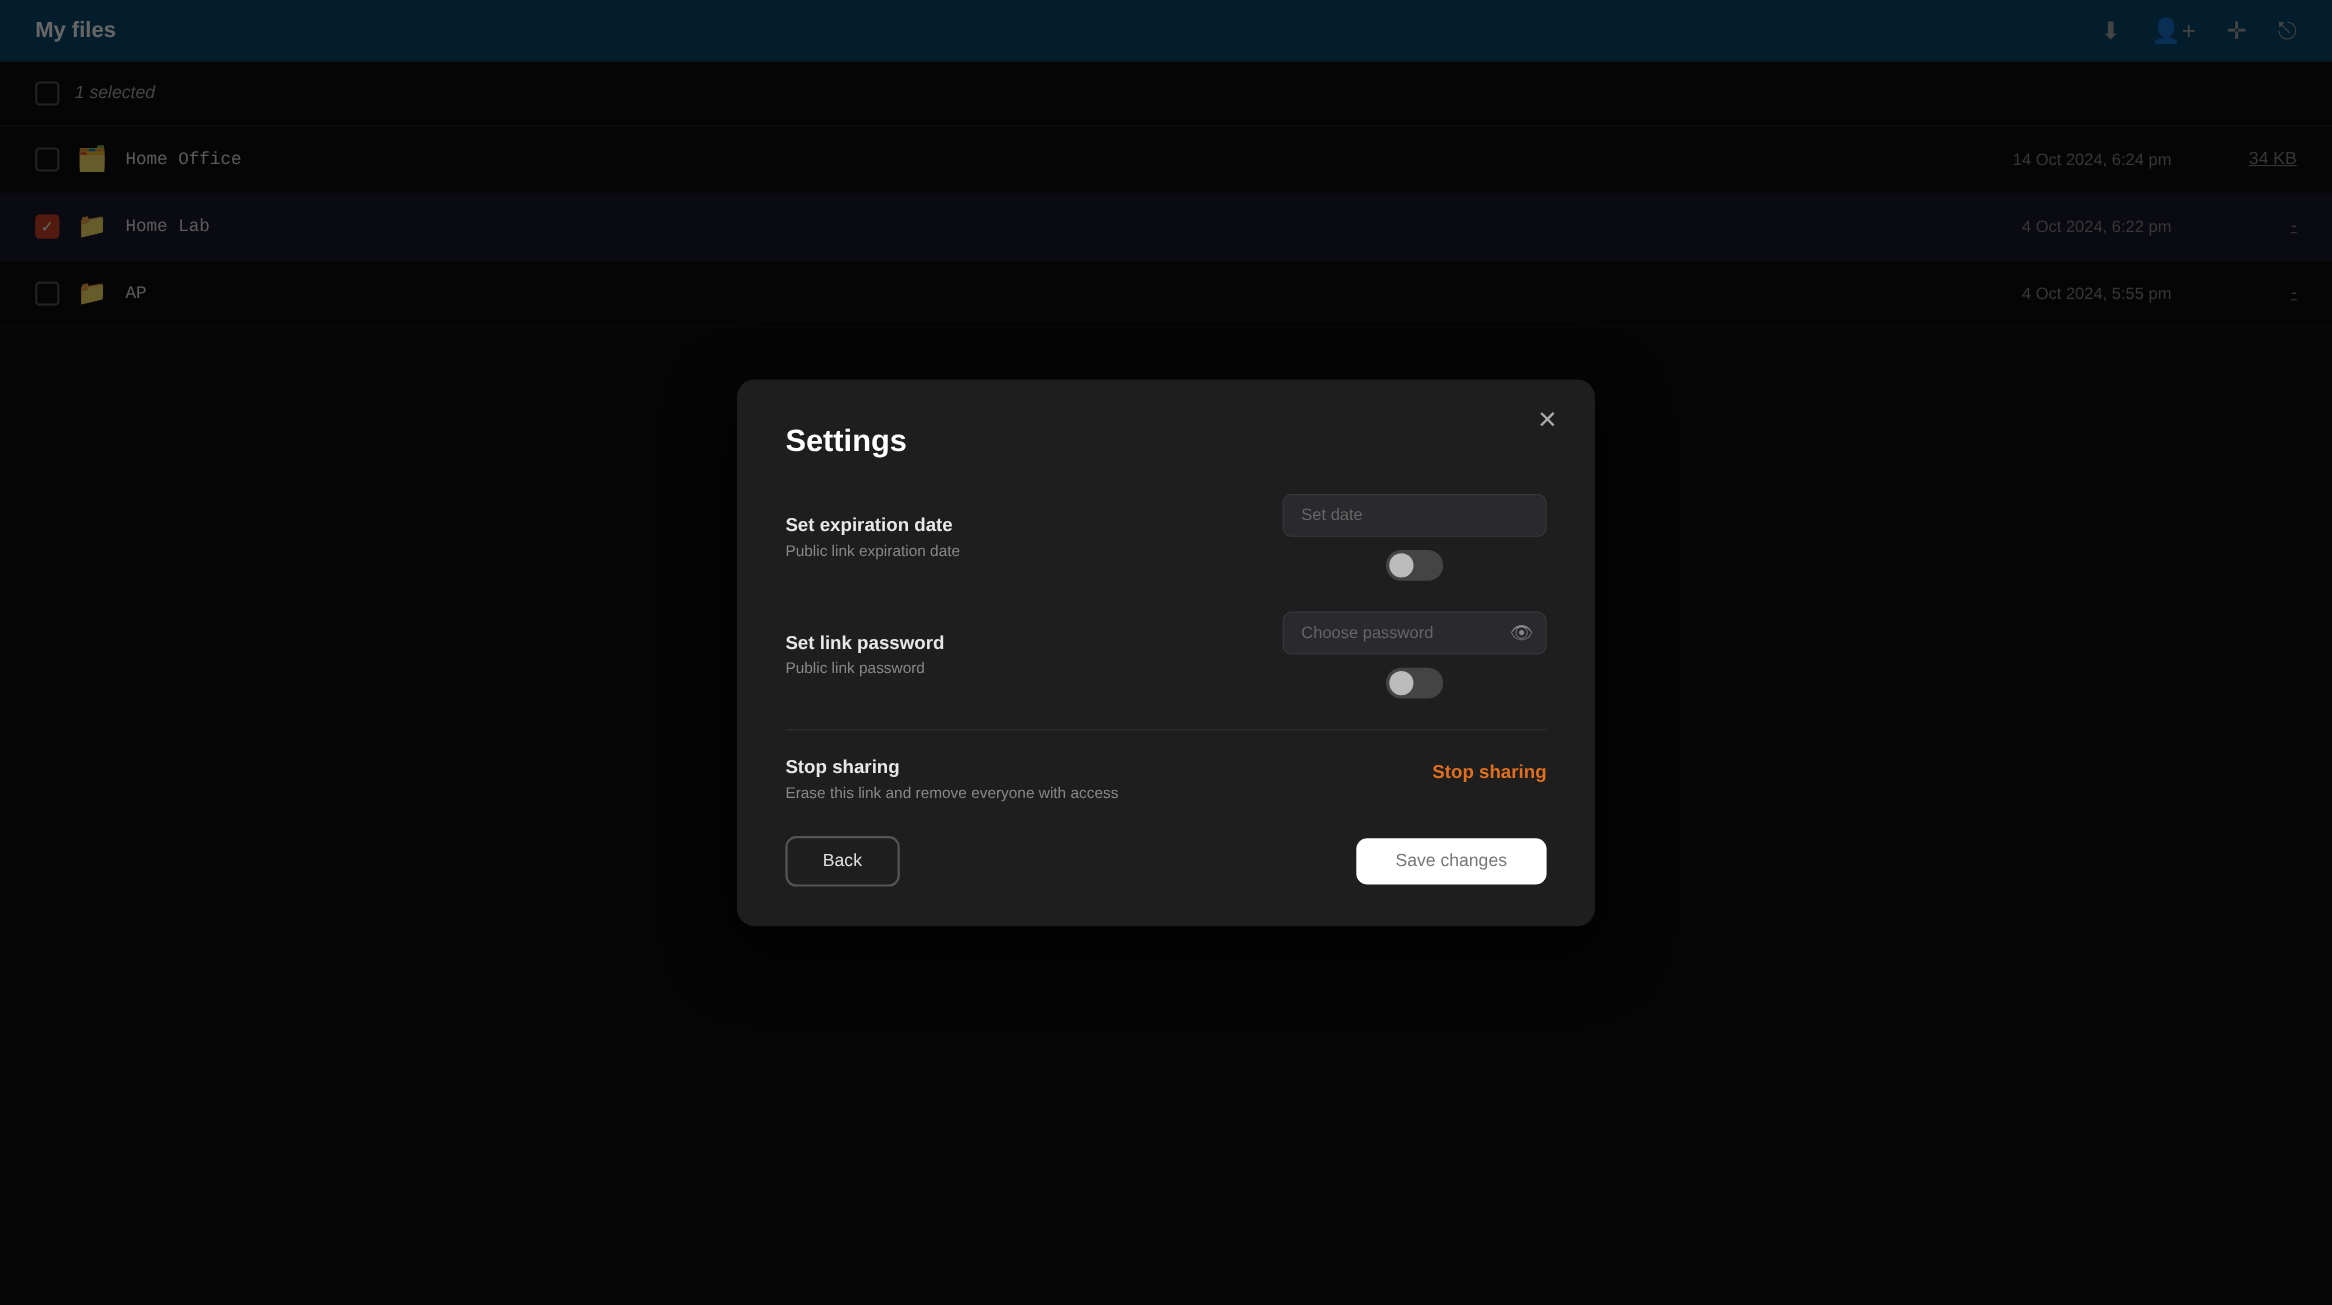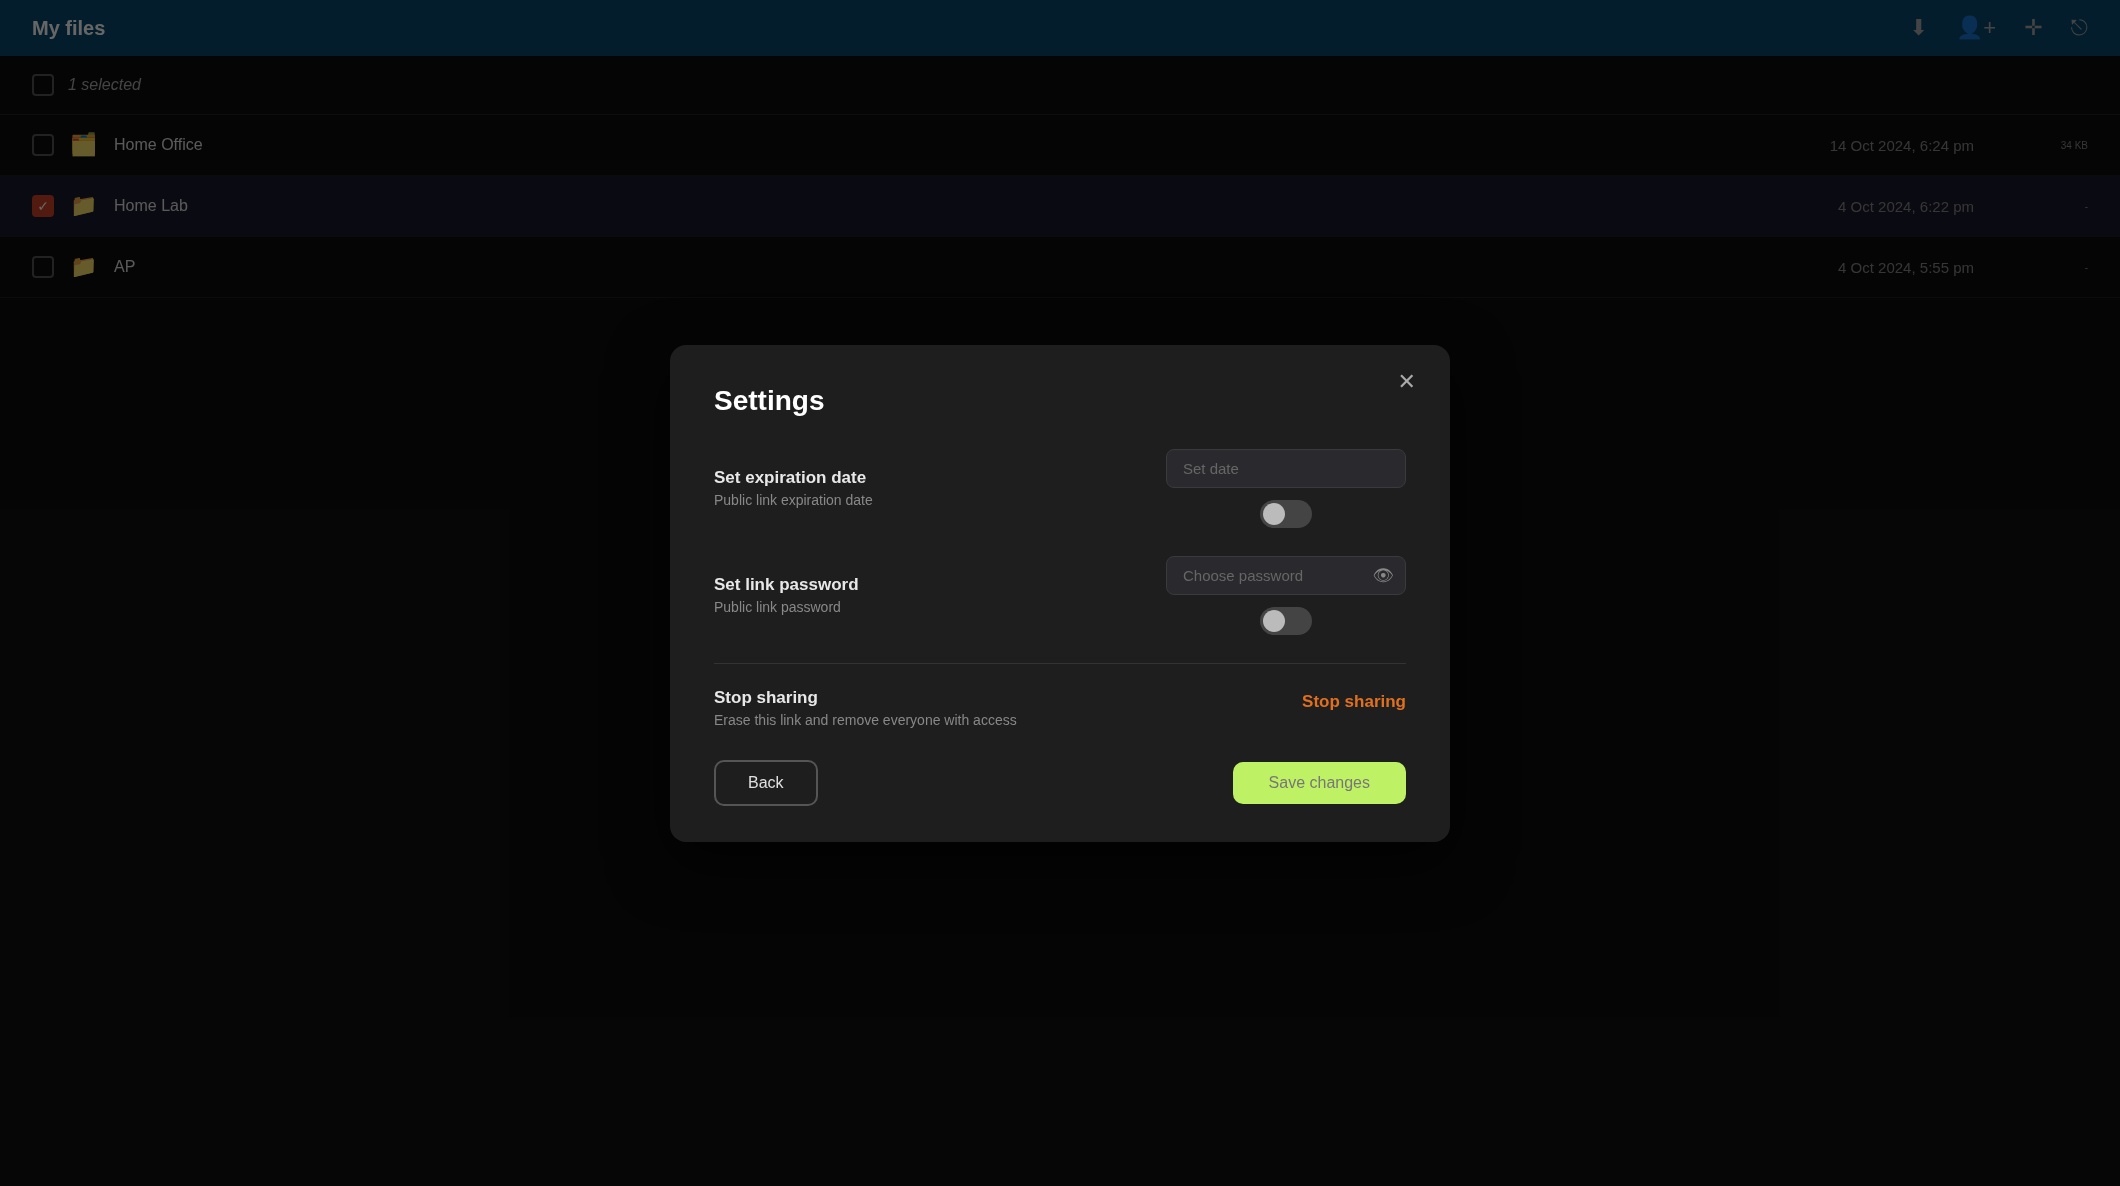--- a/index.html
+++ b/index.html
@@ -87,32 +87,34 @@
       height: 32px;
       display: flex;
       align-items: center;
       justify-content: center;
       font-size: 22px;
     }
     .file-name {
       flex: 1;
       font-size: 16px;
       color: #e0e0e0;
+      font-family: Liberation Mono, monospace;
     }
     .file-date {
       font-size: 15px;
       color: #888;
       width: 280px;
       text-align: right;
     }
     .file-size {
-      font-size: 10px;
+      font-size: 16px;
       color: #888;
       width: 100px;
       text-align: right;
+      text-decoration: underline;
     }
 
     
     .overlay {
       position: absolute;
       top: 0; left: 0; right: 0; bottom: 0;
       background: rgba(0,0,0,0.6);
       display: flex;
       align-items: center;
       justify-content: center;
@@ -254,21 +256,21 @@
     .btn-back {
       background: transparent;
       border: 2px solid #555;
       color: #e0e0e0;
       padding: 12px 32px;
       border-radius: 10px;
       font-size: 16px;
       cursor: pointer;
     }
     .btn-save {
-      background: #bef264;
+      background: #ffffff;
       border: none;
       color: #777;
       padding: 12px 36px;
       border-radius: 10px;
       font-size: 16px;
       cursor: pointer;
     }
   </style>
 </head>
 <body>

